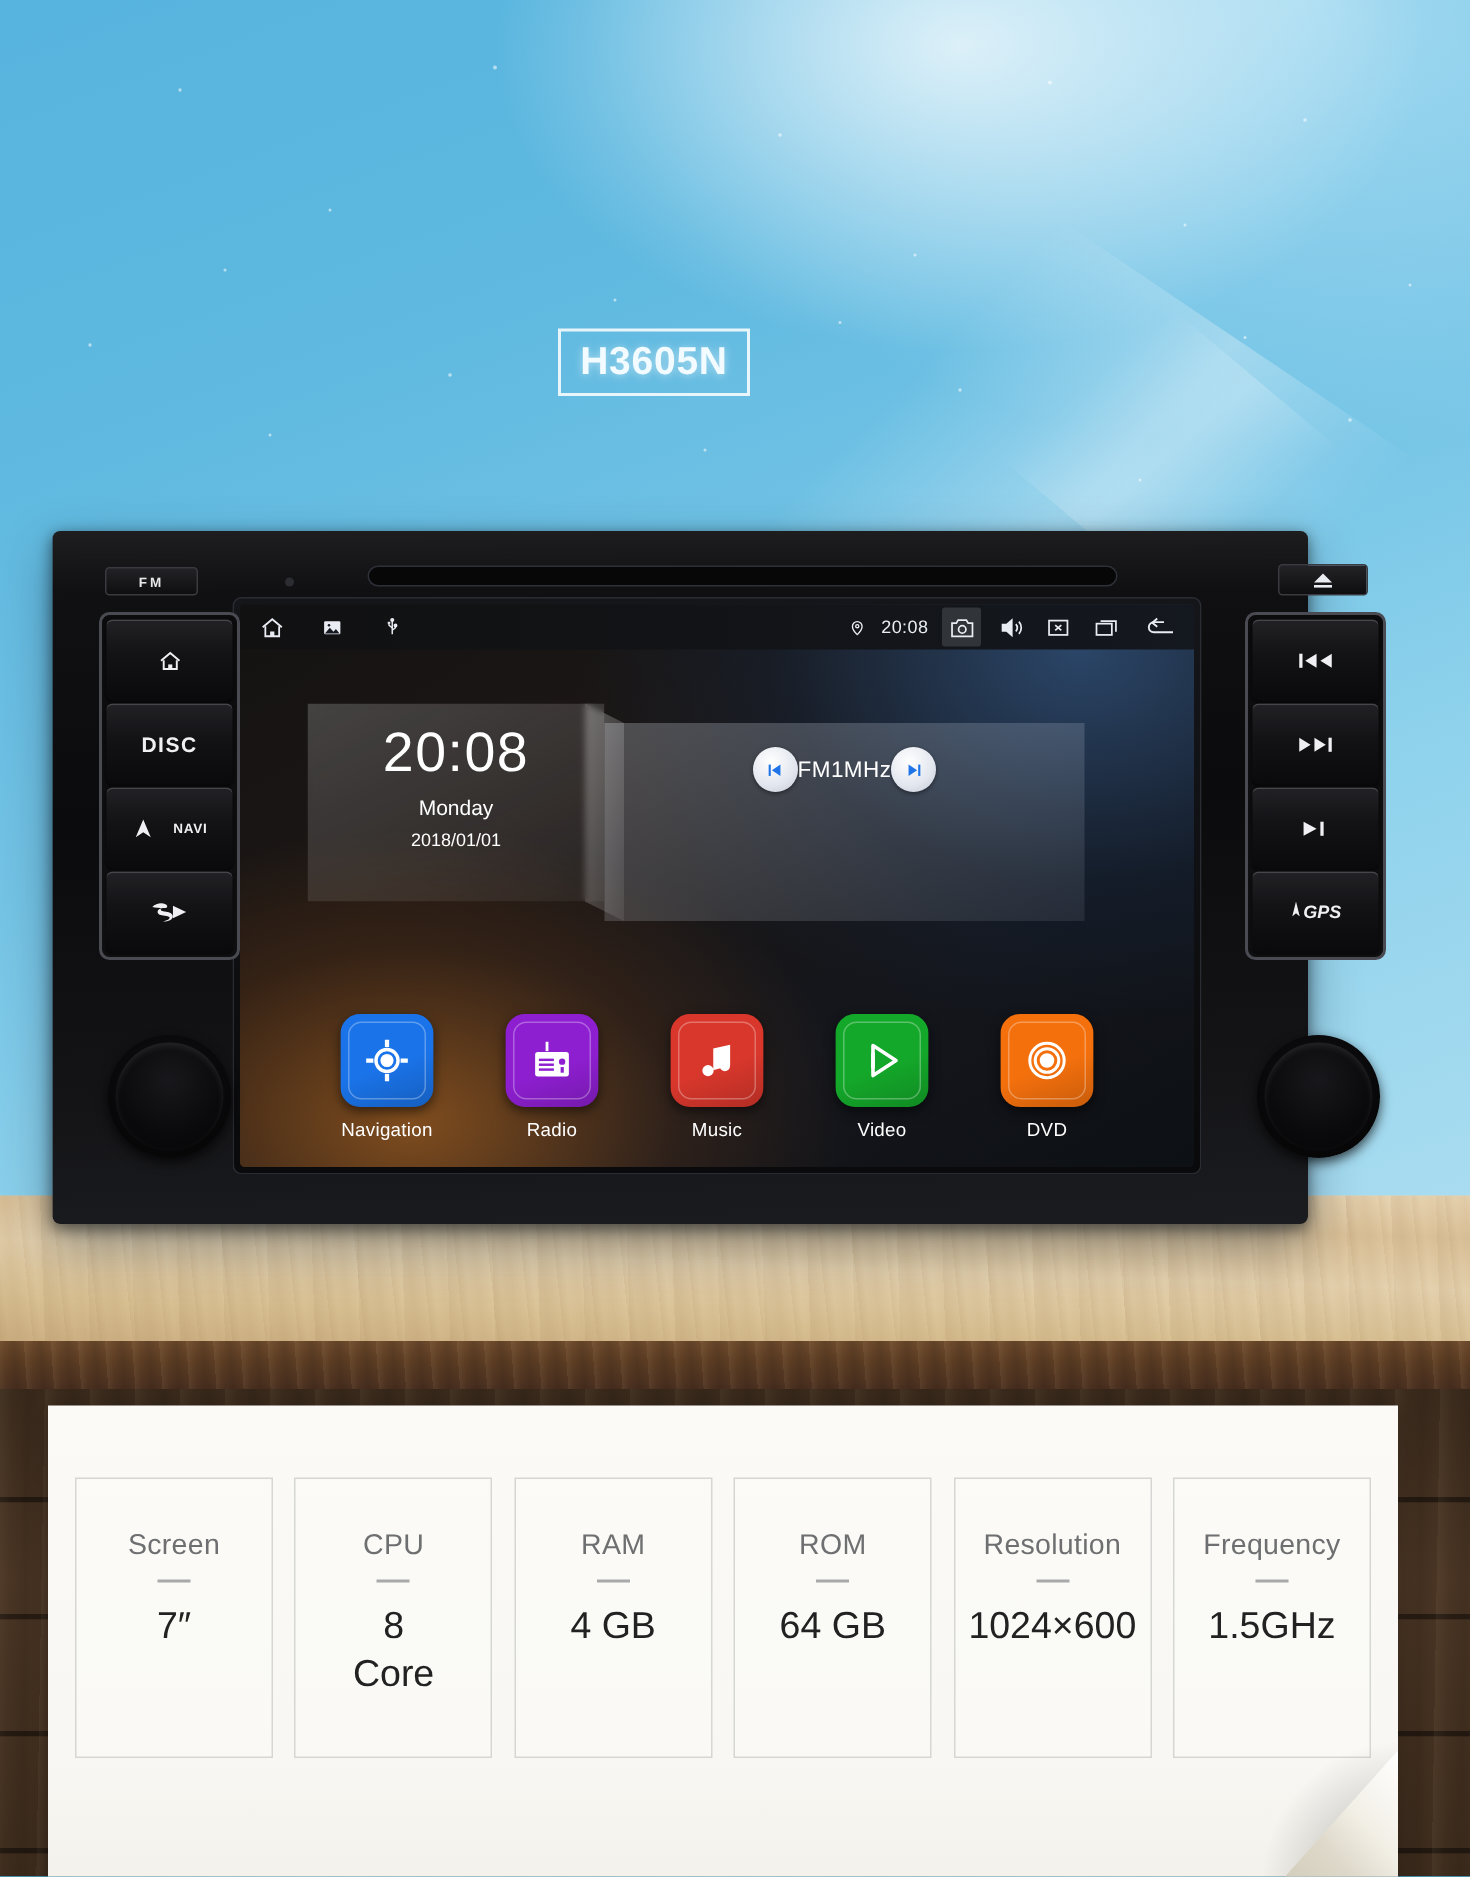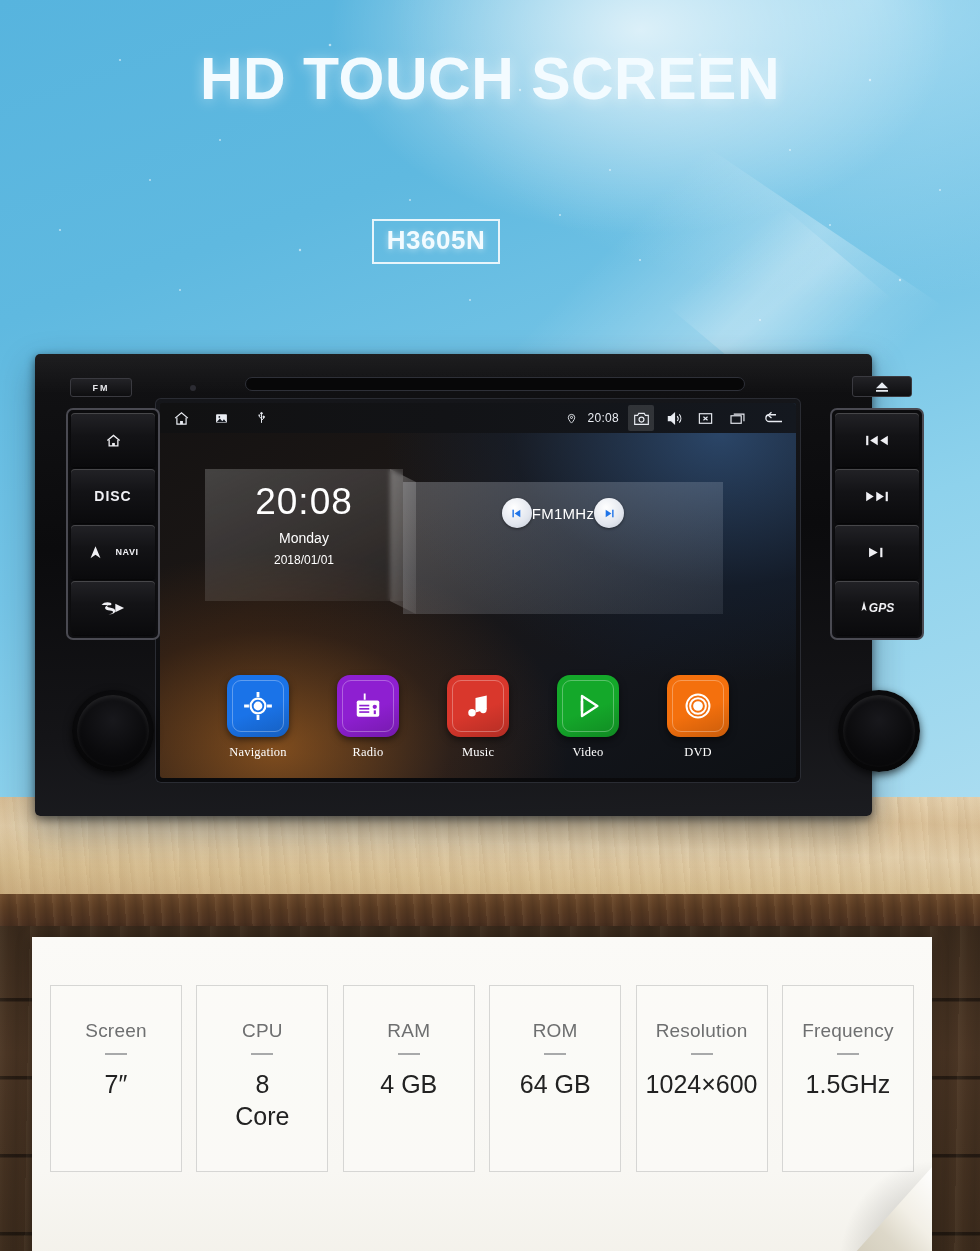--- a/index.html
+++ b/index.html
@@ -228,21 +228,21 @@
   .app-tile {
     width:62px; height:62px; margin:0 auto; border-radius:13px;
     display:flex; align-items:center; justify-content:center;
     box-shadow:0 3px 7px rgba(0,0,0,.5);
     position:relative;
   }
   .app-tile::after{
     content:""; position:absolute; inset:5px; border-radius:9px;
     border:1px solid rgba(255,255,255,.30);
   }
-  .app-label { color:#fff; font-size:12.5px; margin-top:8px; letter-spacing:.2px;font-family:Liberation Serif, serif; }
+  .app-label { color:#fff; font-size:12.5px; margin-top:8px; letter-spacing:.2px; }
 
   .brand {
     position:absolute; left:0; top:786px; width:910px; text-align:center;
     font-family:"Liberation Serif", serif;
     font-size:25px; font-style:italic; font-weight:bold; letter-spacing:1px;
     color:#1b1d22; text-shadow:0 1px 0 rgba(120,130,145,.45);
   }
 
   
   .paper {
@@ -301,21 +301,20 @@
       <circle cx="760" cy="320" r="1"></circle>
         <circle cx="900" cy="280" r="1.2"></circle>
         <circle cx="150" cy="180" r="1"></circle>
       <circle cx="560" cy="215" r="1"></circle>
         <circle cx="830" cy="225" r="1"></circle>
     </g>
   </svg>
 </div>
 
 <div class="headline">
-  <span class="l2">HD TOUCH SCREEN</span>
 </div>
 <div class="model-badge">
   <span>H3605N</span>
 </div>
 
 <div class="floor"></div>
 <div class="table-top"></div>
 <div class="table-edge"></div>
 
 <div class="unit">

